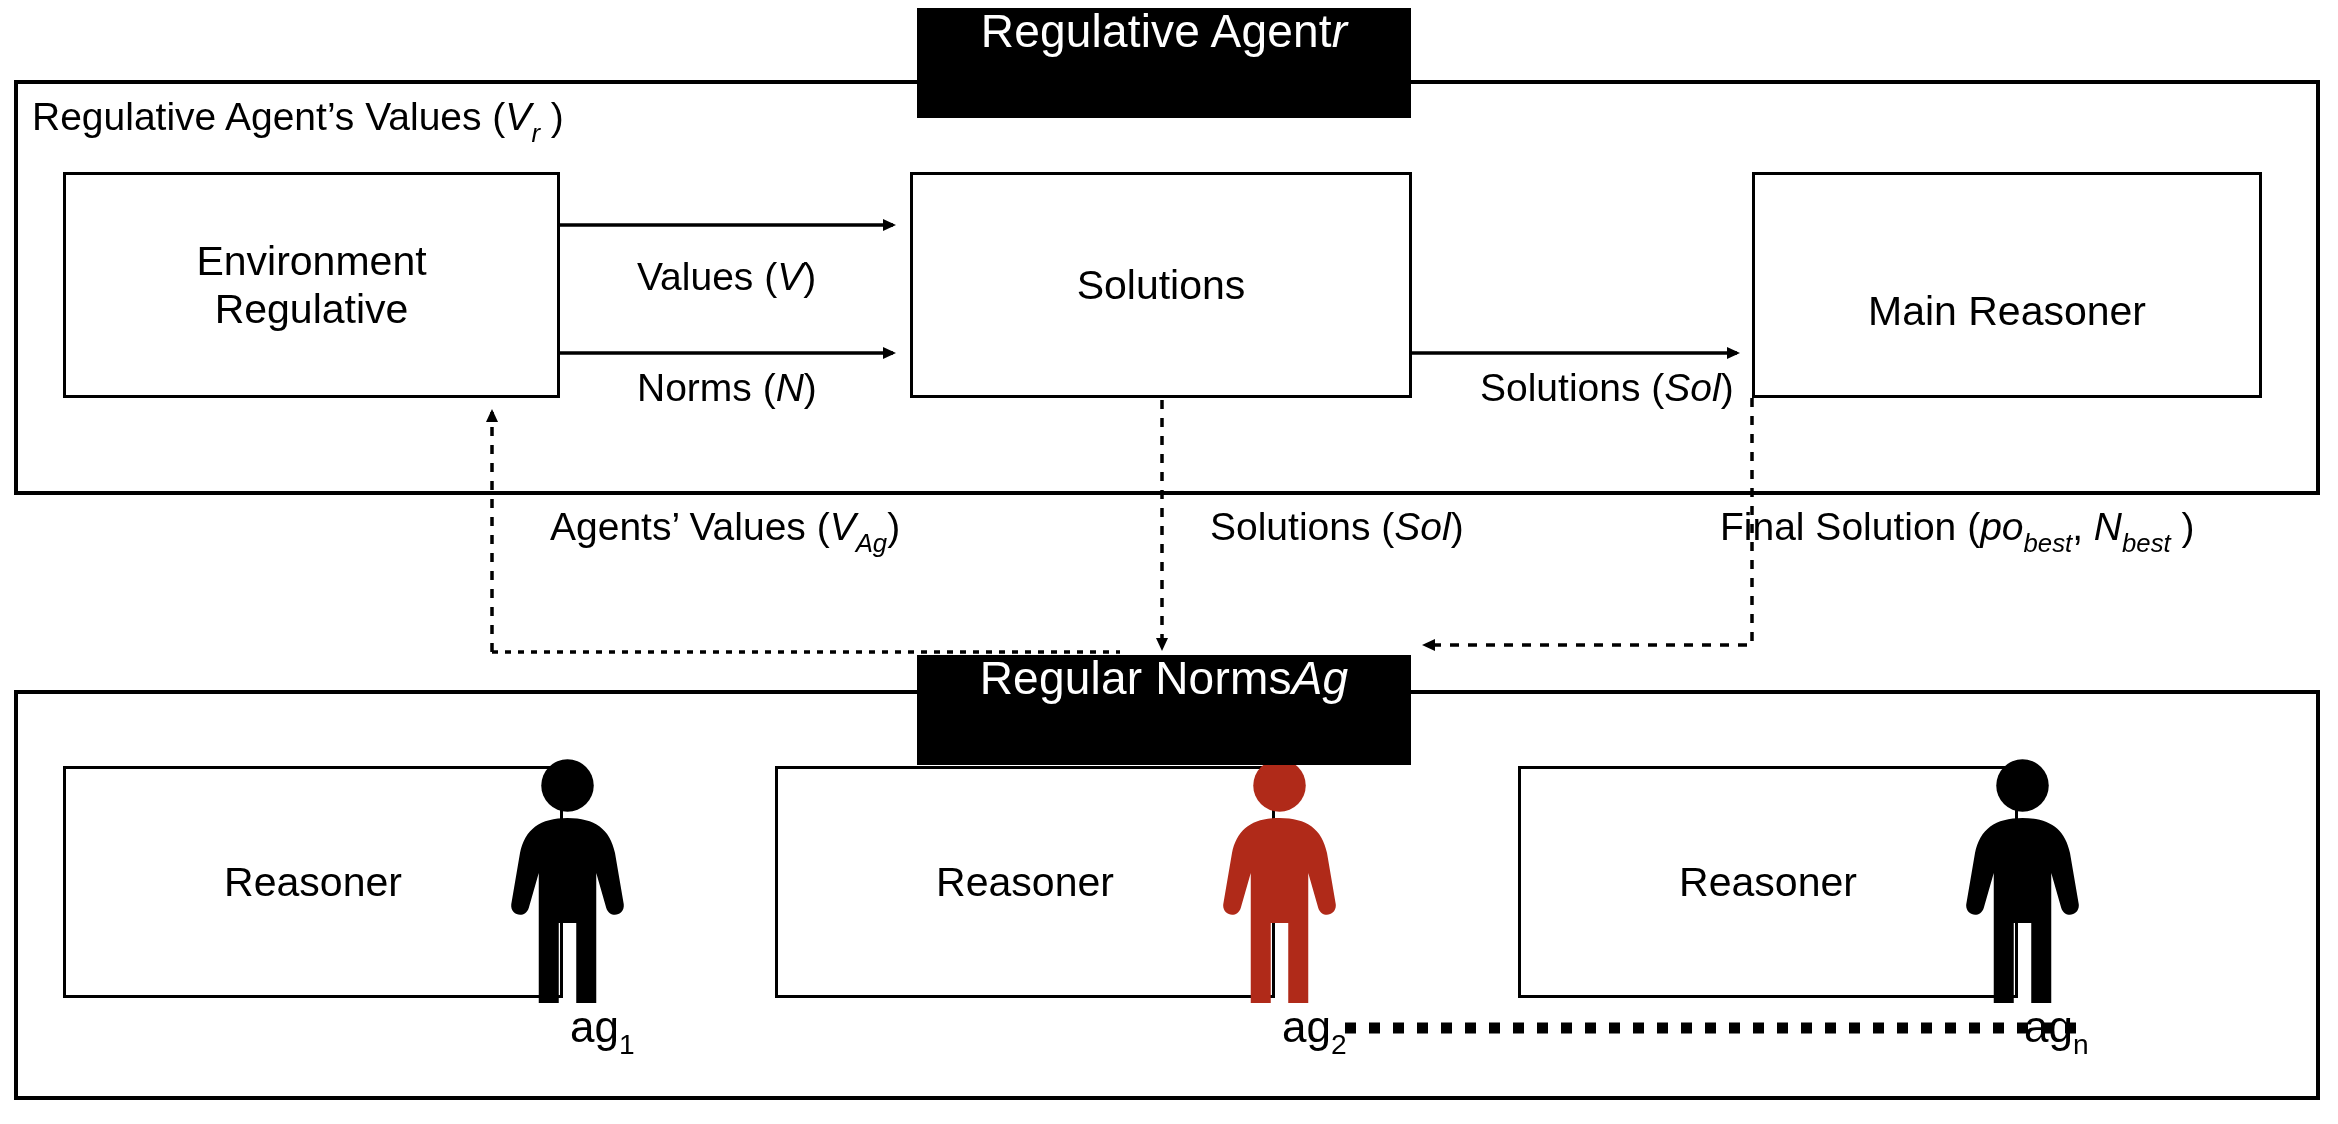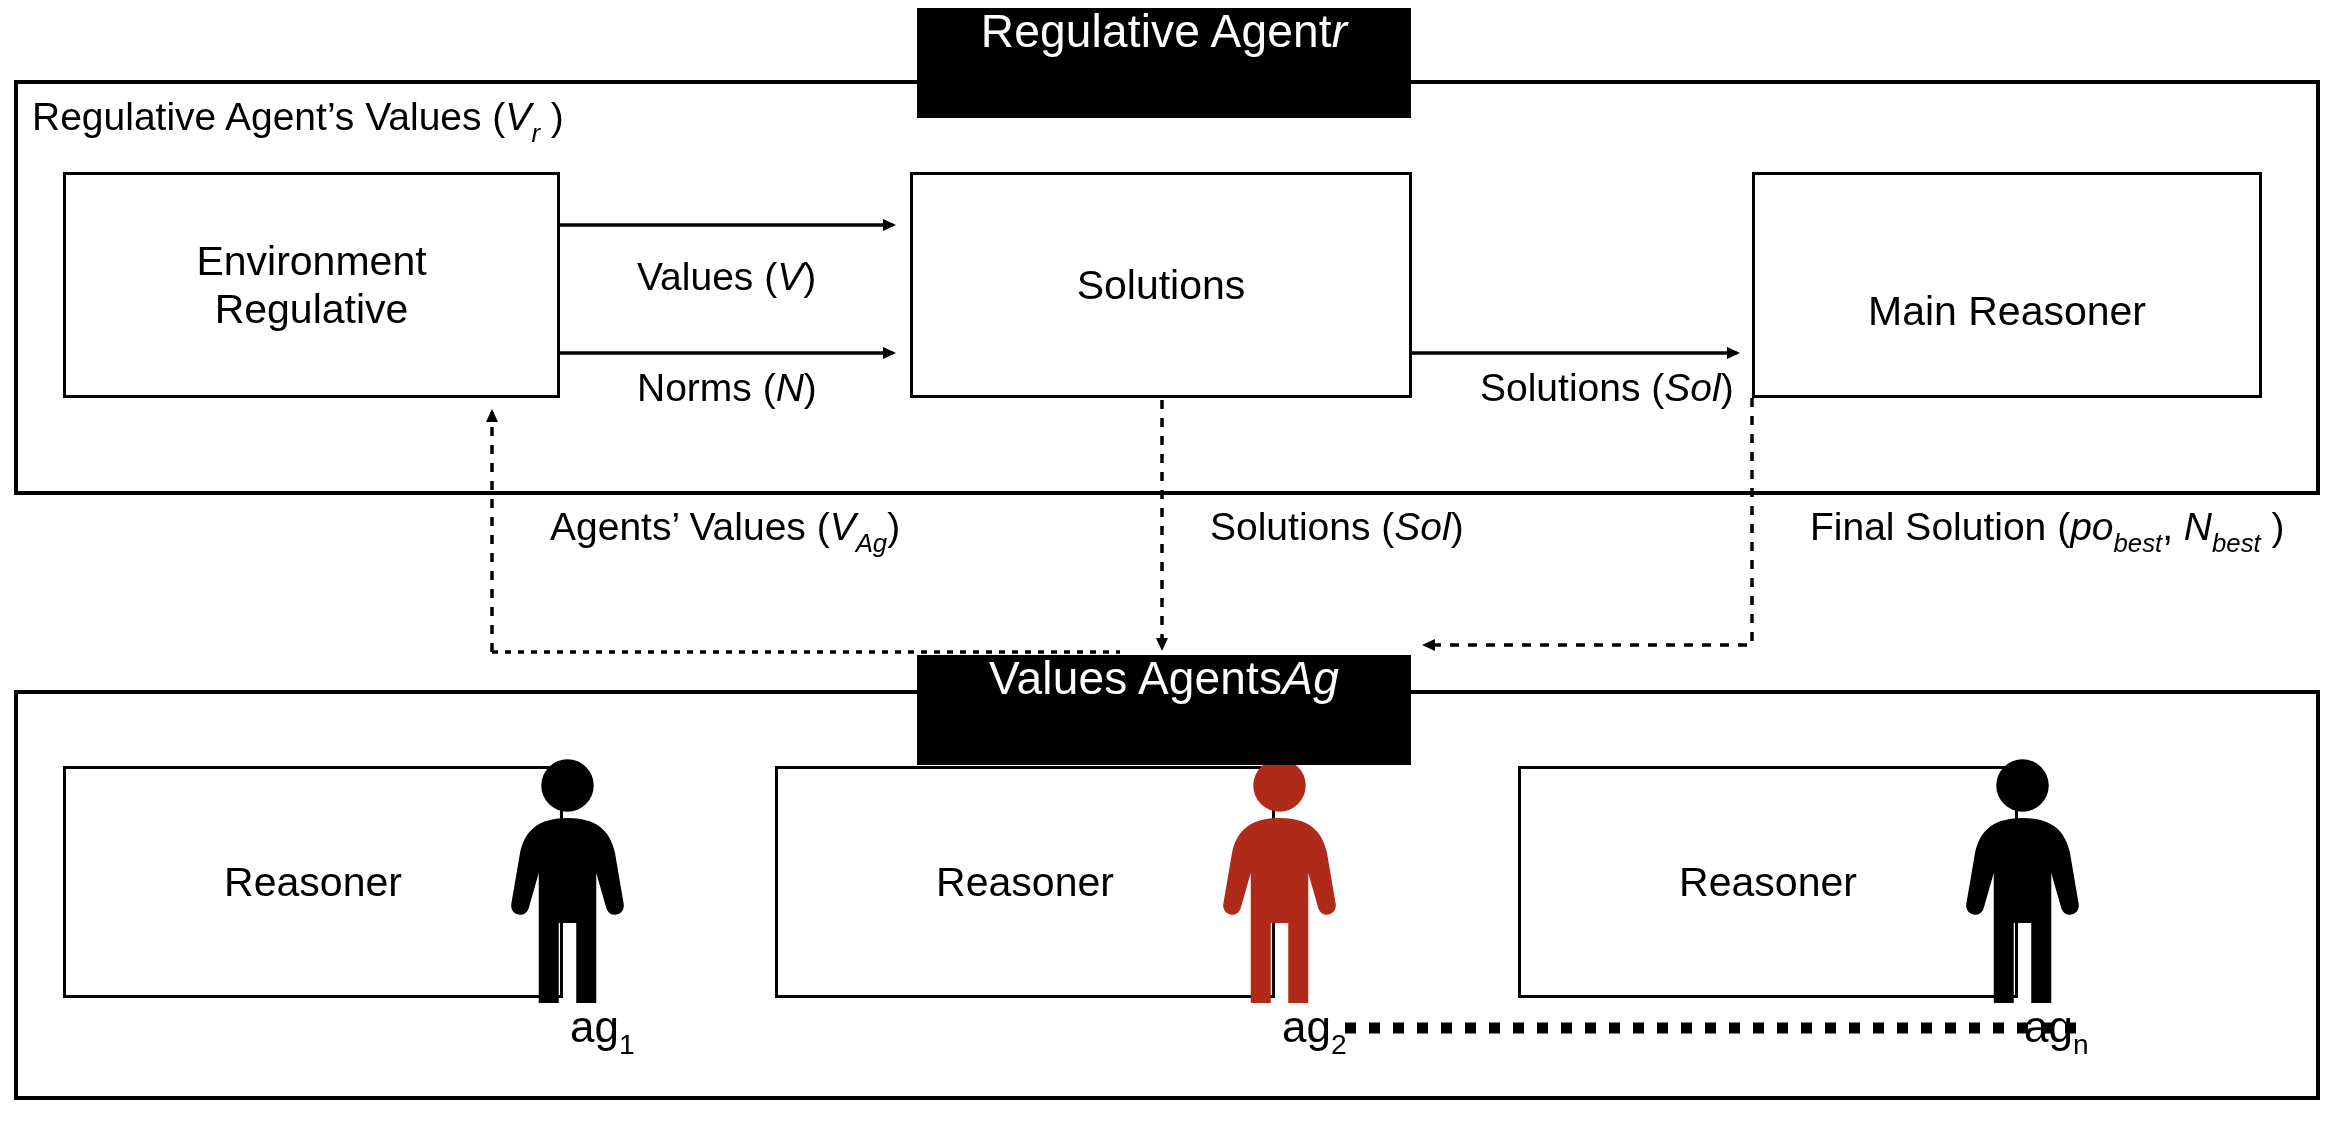--- a/index.html
+++ b/index.html
@@ -112,28 +112,28 @@
   </div>
 
   <div class="free" style="left:550px;top:505px;">
     <span>Agents’ Values (</span><i>V</i><i class="sub">Ag</i><span>)</span>
   </div>
 
   <div class="free" style="left:1210px;top:505px;">
     <span>Solutions (</span><i>Sol</i><span>)</span>
   </div>
 
-  <div class="free" style="left:1810px;top:505px;">
+  <div class="free" style="left:1720px;top:505px;">
     <span>Final Solution (</span><i>po</i><i class="sub">best</i><span>, </span><i>N</i><i class="sub">best</i><span> )</span>
   </div>
 
   <div class="box outer" style="left:14px;top:690px;width:2306px;height:410px;"></div>
 
   <div class="hdr" style="left:917px;top:655px;width:494px;height:110px;">
-    <span>Values Agents </span>
+    <span>Regular Norms </span>
       <i>Ag</i>
   </div>
 
   <div class="box" style="left:63px;top:766px;width:500px;height:232px;"></div>
   <div class="ttl center" style="left:63px;top:766px;width:500px;height:232px;">
     <span>Reasoner</span>
   </div>
   <svg class="person" style="left:505px;top:758px;" width="125" height="245" viewBox="0 0 100 196">
     <circle cx="50" cy="22" r="21" fill="#000"></circle>
     <path d="M50,48 C72,48 84,57 88,76 L95,117 C96,126 84,129 81,120 L73,92 L73,196 L57,196 L57,132 L43,132 L43,196 L27,196 L27,92 L19,120 C16,129 4,126 5,117 L12,76 C16,57 28,48 50,48 Z" fill="#000"></path>

